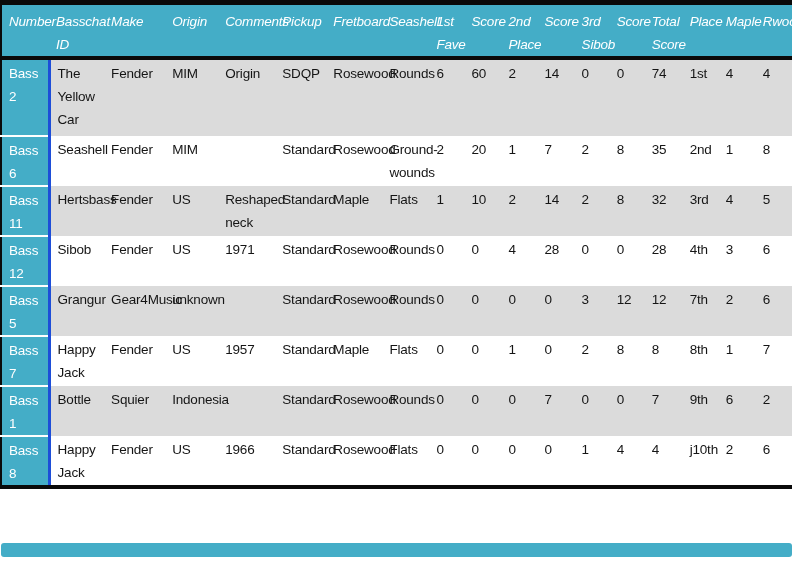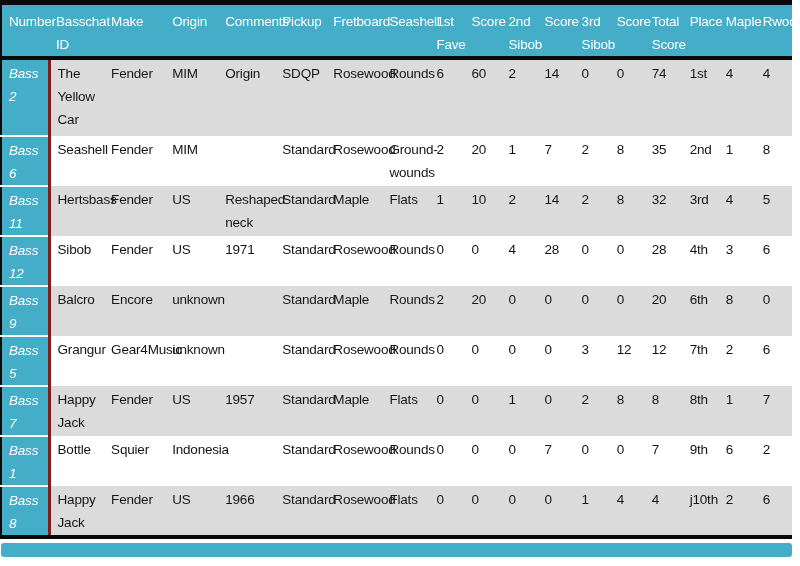--- a/index.html
+++ b/index.html
@@ -26,30 +26,29 @@
   col.c4{width:57px}  col.c5{width:51px}  col.c6{width:56px}  col.c7{width:47px}
   col.c8{width:35px}  col.c9{width:37px}  col.c10{width:36px} col.c11{width:37px}
   col.c12{width:35px} col.c13{width:35px} col.c14{width:38px} col.c15{width:36px}
   col.c16{width:37px} col.c17{width:36px}
   th,td{
     text-align:left;vertical-align:top;
     font-size:13.5px;line-height:23px;font-weight:normal;
     padding:2px 2px 0 7px;
     overflow:visible;white-space:normal;word-wrap:normal;
   }
-  thead tr{height:52px;}
+  thead tr{height:52px;font-style:italic;}
   thead th{
     background:var(--accent);color:#fff;
     border-bottom:4px solid var(--border);
     padding-top:5px;
   }
   tbody td:first-child{
     background:var(--accent);color:#fff;
-    border-right:3px solid #7f1d1d;
-    font-style:italic;
+    border-right:3px solid #1d4ed8;
   }
   tbody tr + tr td:first-child{border-top:2px solid #fff;}
   tbody tr:nth-child(odd) td:not(:first-child){background:var(--band);}
   tbody tr:nth-child(even) td:not(:first-child){background:#fff;}
   tbody tr:nth-child(1){height:78px;}
   tbody tr:nth-child(2){height:49px;}
   tbody tr:nth-child(3){height:46px;}
   tbody tr:nth-child(4),tbody tr:nth-child(5),
   tbody tr:nth-child(6),tbody tr:nth-child(7){height:24px;}
   tbody tr:nth-child(8){height:46px;margin-top:44px;}
@@ -91,21 +90,21 @@
         <th>Number</th>
         <th>Basschat ID</th>
         <th>Make</th>
         <th>Origin</th>
         <th>Comments</th>
         <th>Pickup</th>
         <th>Fretboard</th>
         <th>Seashell</th>
         <th>1st Fave</th>
         <th>Score</th>
-        <th>2nd Sibob</th>
+        <th>2nd Place</th>
         <th>Score</th>
         <th>3rd Sibob</th>
         <th>Score</th>
         <th>Total Score</th>
         <th>Place</th>
         <th>Maple</th>
         <th>Rwood</th>
       </tr>
   </thead>
   <tbody>
@@ -183,40 +182,20 @@
         <td>4</td>
         <td>28</td>
         <td>0</td>
         <td>0</td>
         <td>28</td>
         <td>4th</td>
         <td>3</td>
         <td>6</td>
       </tr>
       <tr>
-        <td>Bass 9</td>
-        <td>Balcro</td>
-        <td>Encore</td>
-        <td>unknown</td>
-        <td></td>
-        <td>Standard</td>
-        <td>Maple</td>
-        <td>Rounds</td>
-        <td>2</td>
-        <td>20</td>
-        <td>0</td>
-        <td>0</td>
-        <td>0</td>
-        <td>0</td>
-        <td>20</td>
-        <td>6th</td>
-        <td>8</td>
-        <td>0</td>
-      </tr>
-      <tr>
         <td>Bass 5</td>
         <td>Grangur</td>
         <td>Gear4Music</td>
         <td>unknown</td>
         <td></td>
         <td>Standard</td>
         <td>Rosewood</td>
         <td>Rounds</td>
         <td>0</td>
         <td>0</td>

